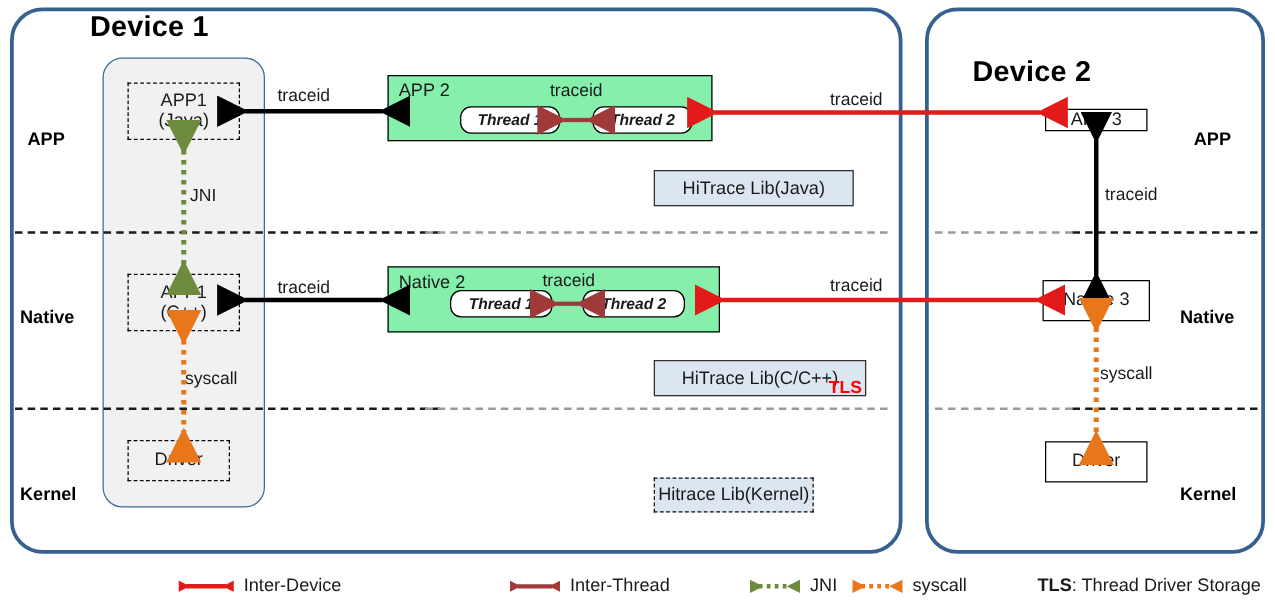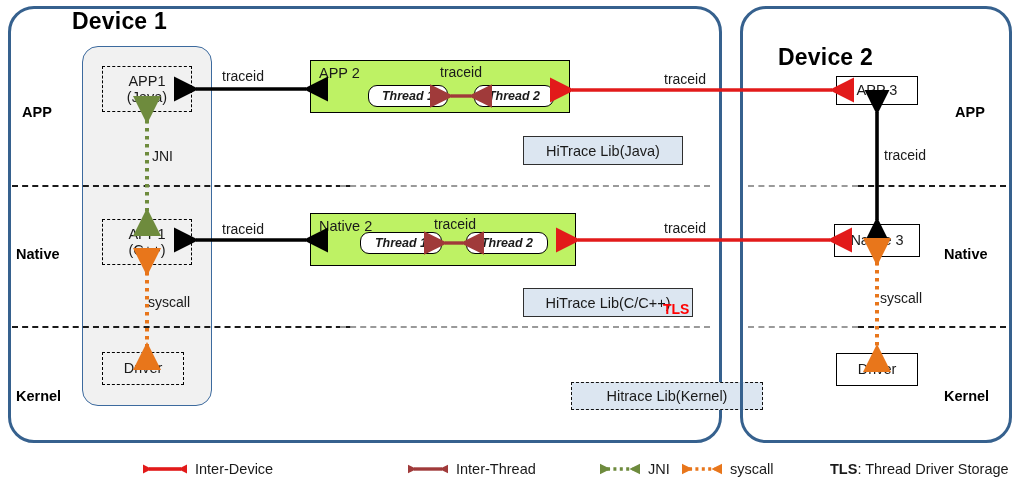--- a/index.html
+++ b/index.html
@@ -65,21 +65,21 @@
     color:#1a1a1a;
     background:#ffffff;
   }
   .box.solid{border:1.6px solid #000;}
   .box.dashed{border:1.6px dashed #000;background:transparent;}
 
   .box-tl{
     position:absolute;
     box-sizing:border-box;
     border:1.6px solid #000;
-    background:#bef264;
+    background:#86efac;
     padding-left:30px;
   }
   .box-tl .title{
     position:absolute;left:8px;top:4px;
     font-size:14.5px;color:#1a1a1a;white-space:nowrap;
   }
   .thread{
     position:absolute;
     box-sizing:border-box;
     border:1.6px solid #000;
@@ -163,40 +163,40 @@
   <div class="box-tl" style="left:310px;top:213px;width:266px;height:53px;">
     <span class="title">Native 2</span>
   </div>
   <div class="alabel" style="left:434px;top:216px;">traceid</div>
   <div class="thread" style="left:360px;top:232px;width:82px;height:22px;">Thread  1</div>
   <div class="thread" style="left:466px;top:232px;width:82px;height:22px;">Thread  2</div>
 
   <div class="lib solid" style="left:523px;top:136px;width:160px;height:29px;">HiTrace Lib(Java)</div>
   <div class="lib solid" style="left:523px;top:288px;width:170px;height:29px;">HiTrace Lib(C/C++)</div>
   <div class="tls-tag" style="left:663px;top:301px;">TLS</div>
-  <div class="lib dashed" style="left:523px;top:382px;width:192px;height:28px;margin-left:48px;">Hitrace Lib(Kernel)</div>
+  <div class="lib dashed" style="left:523px;top:382px;width:128px;height:28px;">Hitrace Lib(Kernel)</div>
 
   <div class="alabel" style="left:152px;top:148px;">JNI</div>
   <div class="alabel" style="left:148px;top:294px;">syscall</div>
   <div class="alabel" style="left:222px;top:68px;">traceid</div>
   <div class="alabel" style="left:222px;top:221px;">traceid</div>
 
   <div class="device" style="left:740px;top:6px;width:272px;height:437px;"></div>
   <div class="device-title" style="left:778px;top:8px;margin-top:36px;">Device 2</div>
 
   <div class="divider" style="left:748px;top:185px;width:110px;border-top-color:#9a9a9a;"></div>
   <div class="divider" style="left:858px;top:185px;width:148px;"></div>
   <div class="divider" style="left:748px;top:326px;width:110px;border-top-color:#9a9a9a;"></div>
   <div class="divider" style="left:858px;top:326px;width:148px;"></div>
 
   <div class="layer-label" style="left:955px;top:104px;">APP</div>
   <div class="layer-label" style="left:944px;top:246px;">Native</div>
   <div class="layer-label" style="left:944px;top:388px;">Kernel</div>
 
-  <div class="box solid" style="left:836px;top:76px;width:82px;height:29px;">APP 3</div>
+  <div class="box solid" style="left:836px;top:87px;width:82px;height:18px;">APP 3</div>
   <div class="box solid" style="left:834px;top:224px;width:86px;height:33px;">Native 3</div>
   <div class="box solid" style="left:836px;top:353px;width:82px;height:33px;">Driver</div>
 
   <div class="alabel" style="left:884px;top:147px;">traceid</div>
   <div class="alabel" style="left:880px;top:290px;">syscall</div>
 
   <div class="alabel" style="left:664px;top:71px;">traceid</div>
   <div class="alabel" style="left:664px;top:220px;">traceid</div>
 
   <svg class="ov">

